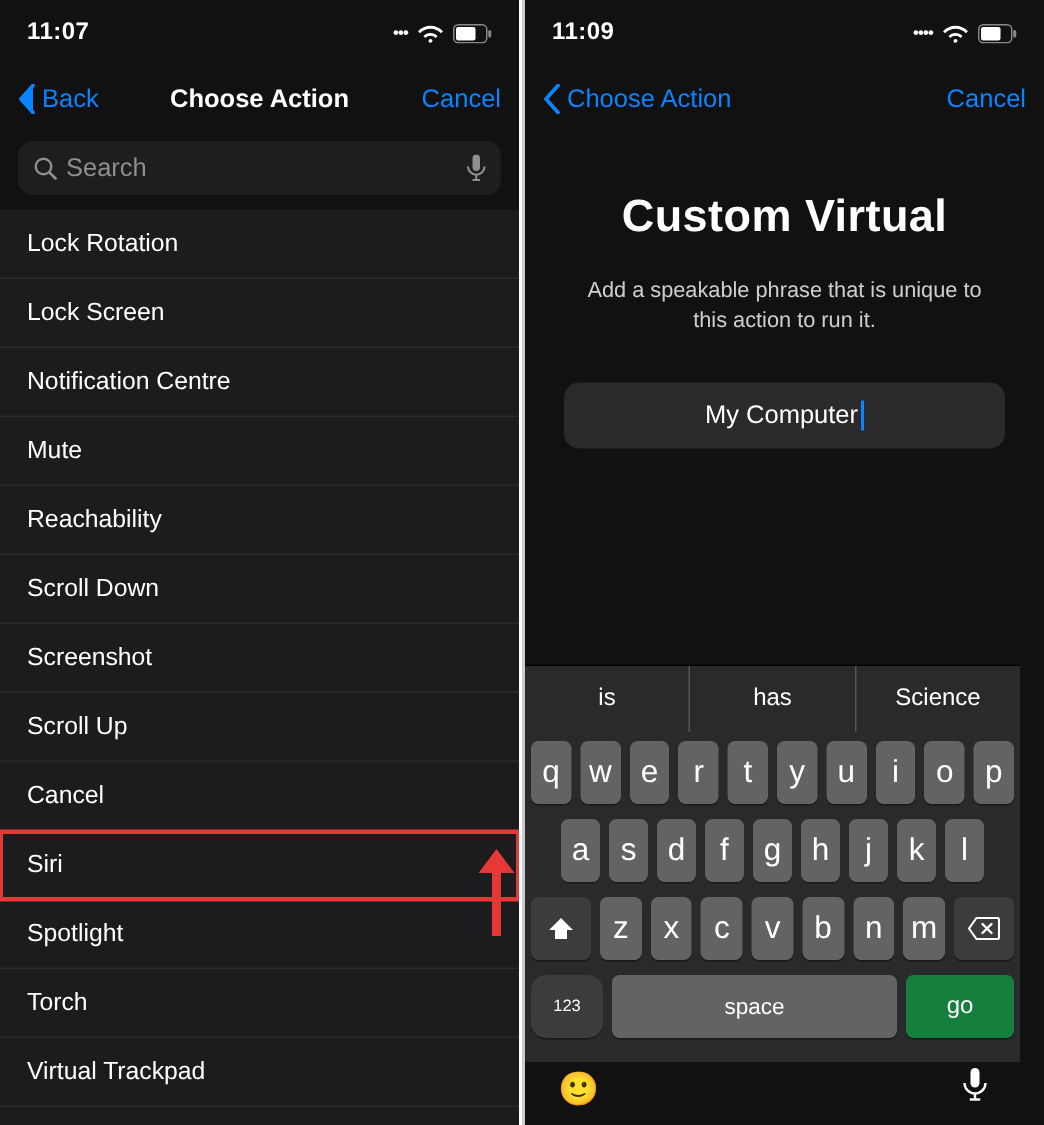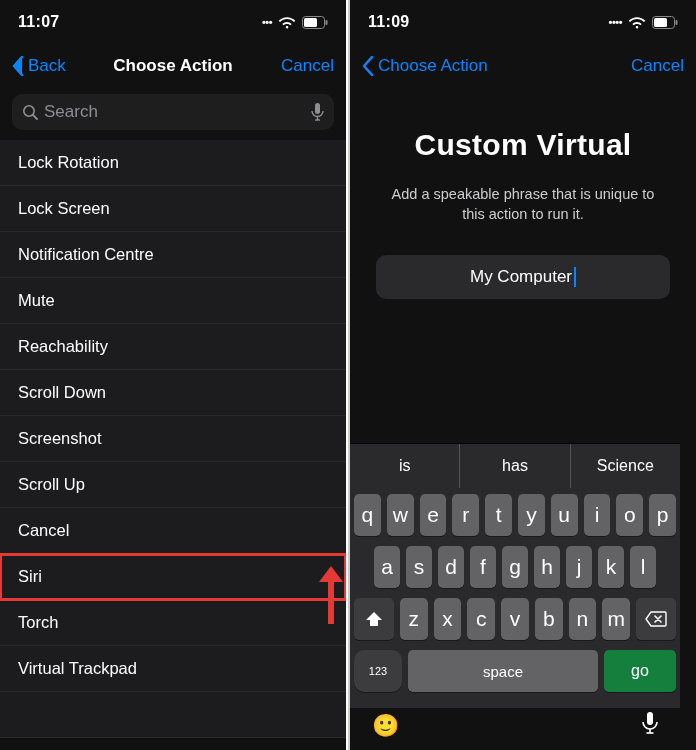--- a/index.html
+++ b/index.html
@@ -142,20 +142,23 @@
             <span>Screenshot</span>
           </div>
           <div class="row">
             <span>Scroll Up</span>
           </div>
           <div class="row">
             <span>Cancel</span>
           </div>
           <div class="row highlighted">
             <span>Siri</span>
+          </div>
+          <div class="row">
+            <span>Spotlight</span>
           </div>
           <div class="row">
             <span>Torch</span>
           </div>
           <div class="row">
             <span>Virtual Trackpad</span>
           </div>
           <div class="row"></div>
         </div>
     </div>

